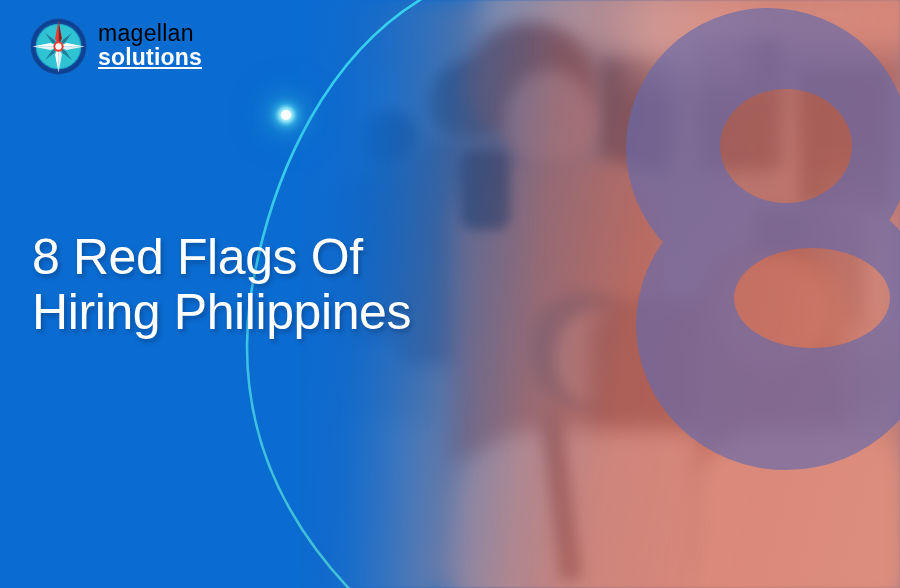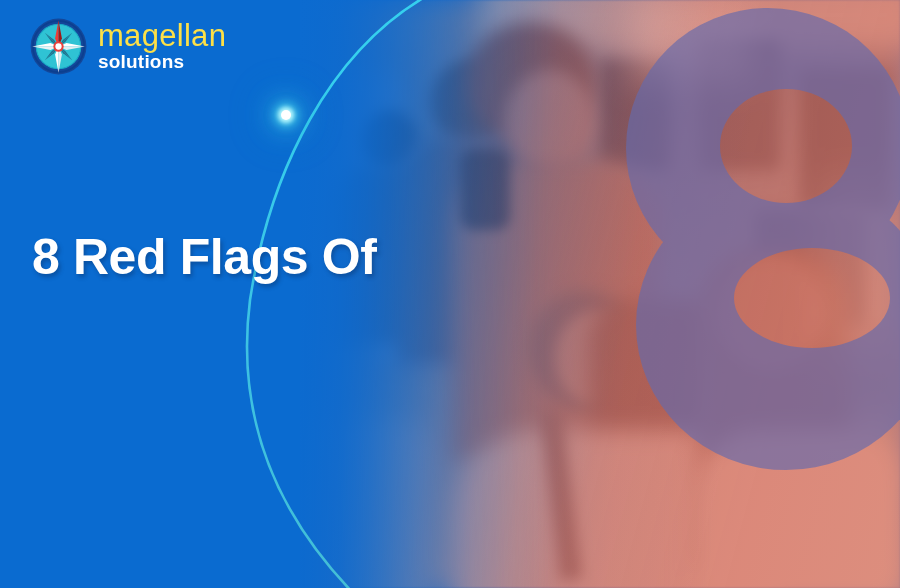--- a/index.html
+++ b/index.html
@@ -111,41 +111,42 @@
     position: absolute;
     left: 30px; top: 18px;
     display: flex;
     align-items: center;
     gap: 11px;
   }
   .logo-mark { width: 57px; height: 57px; display: block; }
   .logo-text { line-height: 1; padding-bottom: 2px; }
   .logo-top {
     display: block;
-    font-size: 31px;
+    font-size: 23px;
     font-weight: 400;
     letter-spacing: 0.3px;
-    color: #fde047;
+    color: #000000;
     margin-bottom: 1px;
   }
   .logo-bottom {
     display: block;
-    font-size: 19px;
+    font-size: 23px;
     font-weight: 700;
     letter-spacing: 0.2px;
     color: #ffffff;
+    text-decoration: underline;
   }
 
   
   .headline {
     position: absolute;
     left: 32px; top: 196px;
     width: 540px;
     font-size: 50px;
-    font-weight: 700;
+    font-weight: 400;
     line-height: 1.11;
     letter-spacing: -0.4px;
     color: #ffffff;
     text-shadow: 2px 3px 4px rgba(10,45,95,0.42);
   }
   .headline .ln { display: block; white-space: nowrap; }
 
   
   .url {
     position: absolute;
@@ -269,16 +270,17 @@
       <circle cx="50" cy="50" r="5.5" fill="#ffffff"></circle>
     </svg>
     <span class="logo-text">
       <span class="logo-top">magellan</span>
       <span class="logo-bottom">solutions</span>
     </span>
   </div>
 
   <h1 class="headline">
     <span class="ln">8 Red Flags Of</span>
+    <span class="ln">Hiring Philippines</span>
   </h1>
 
 
 </div>
 
 </body></html>

